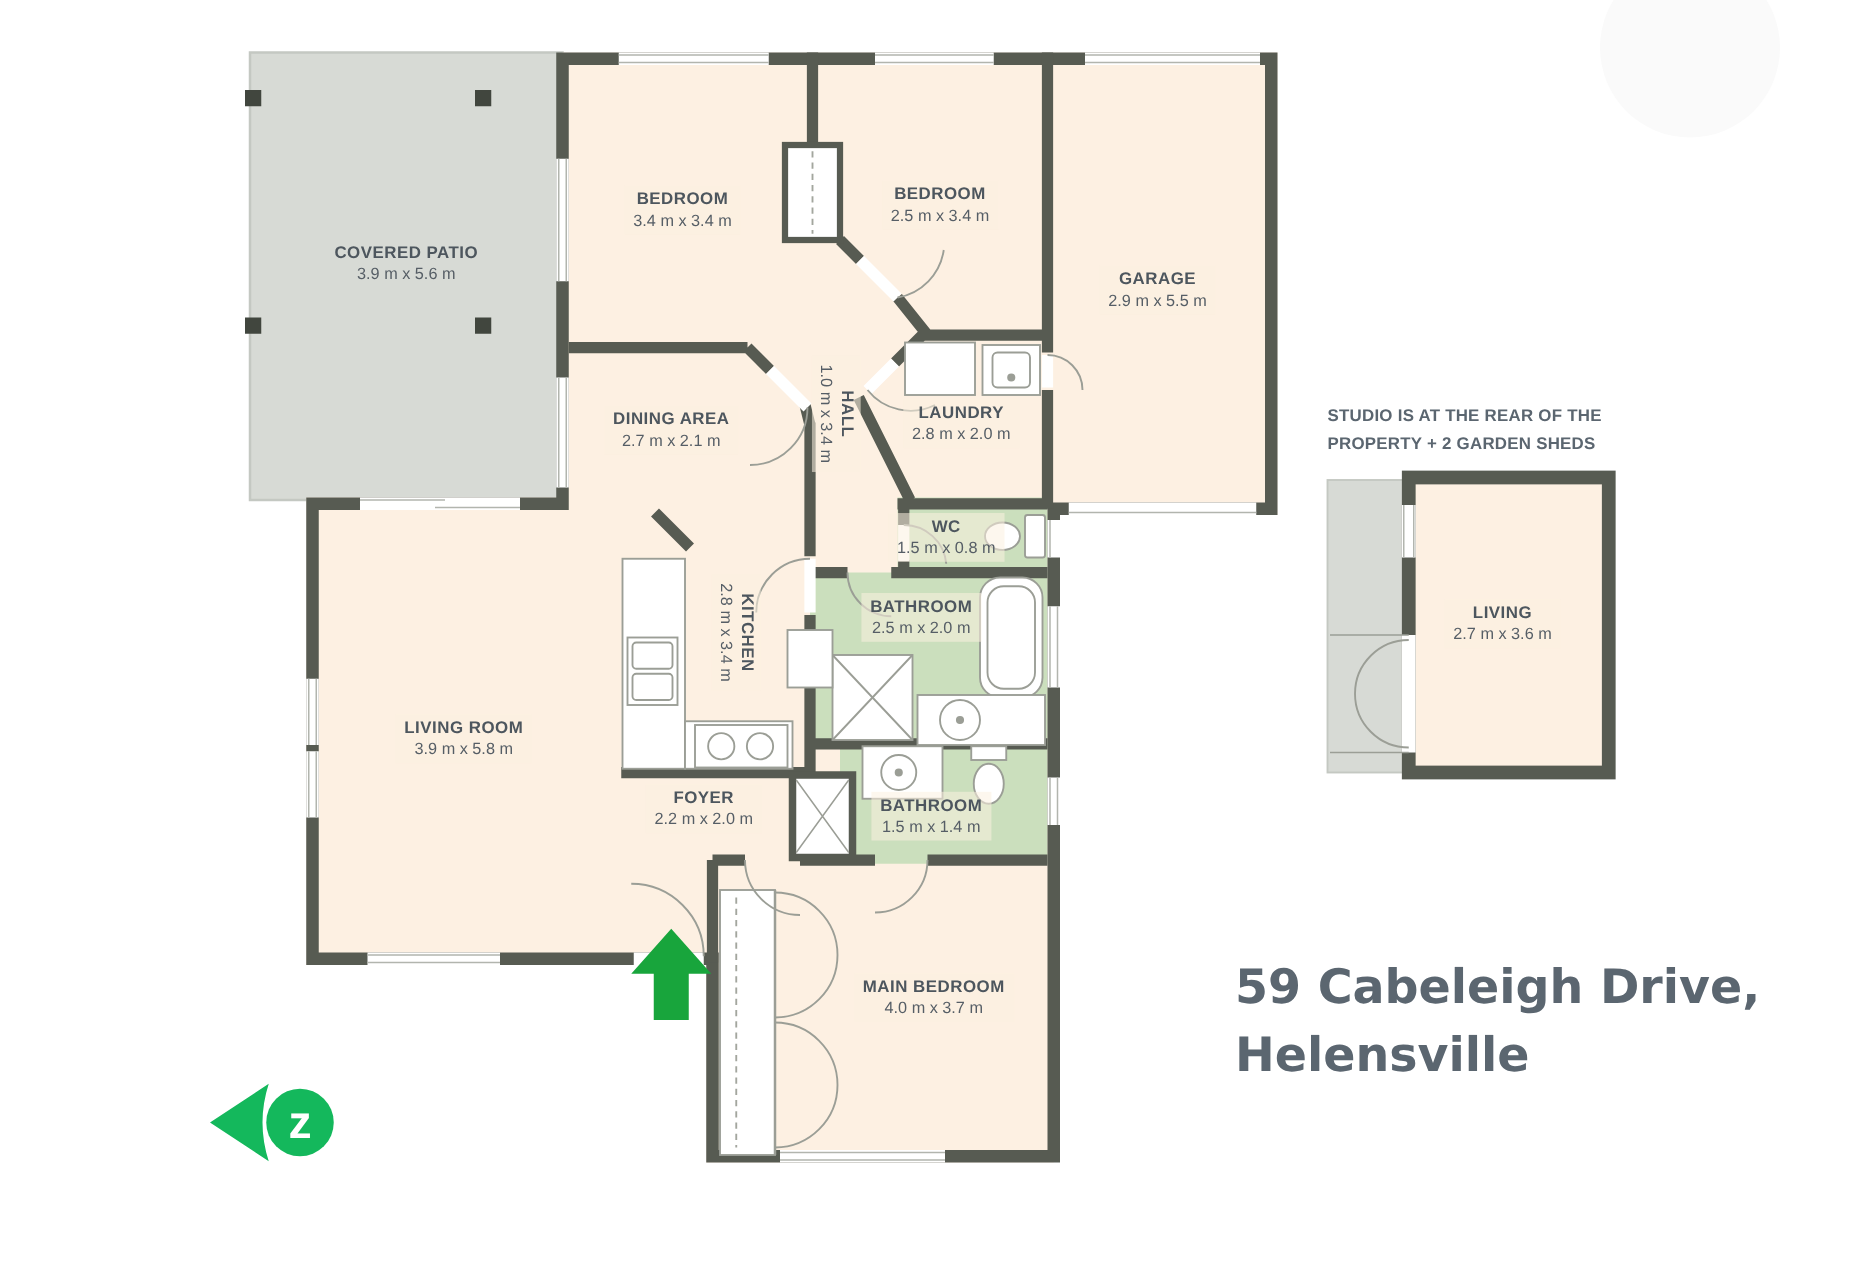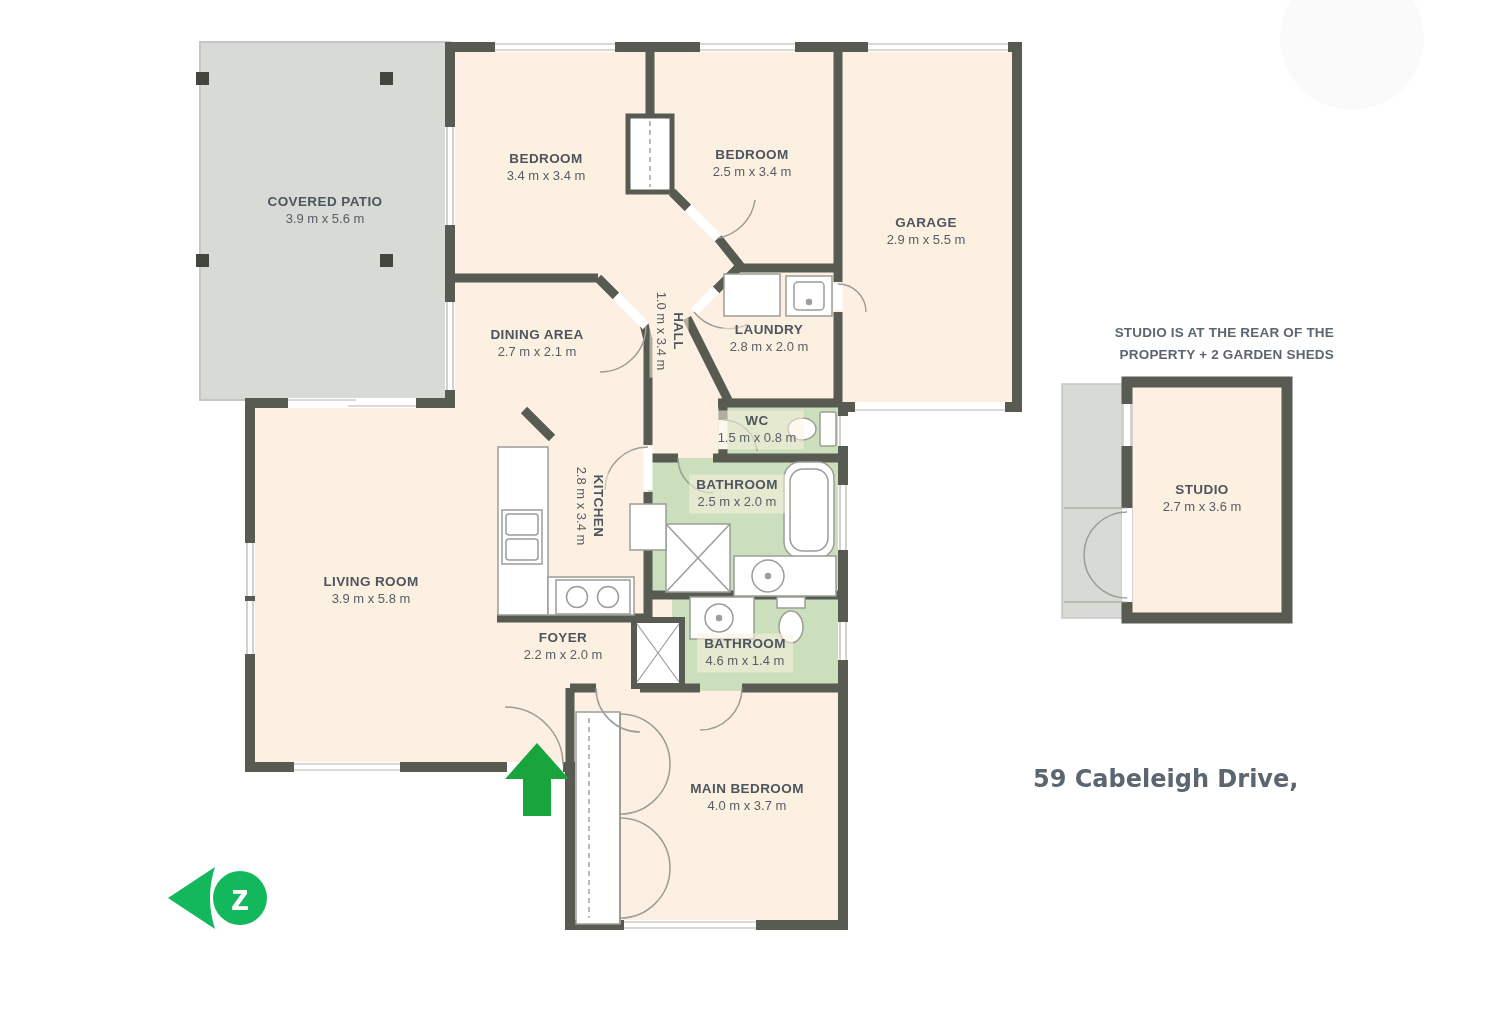--- a/index.html
+++ b/index.html
@@ -6,24 +6,24 @@
   body{width:1500px;height:1028px;background:#ffffff;position:relative;overflow:hidden;
        font-family:"Liberation Sans",sans-serif;}
   #plan-svg{position:absolute;left:0;top:0;}
   .room-label{position:absolute;transform:translate(-50%,-50%);text-align:center;
               white-space:nowrap;line-height:1.25;padding:3px 7px;
               background:rgba(252,240,224,0.55);}
   .room-label.nobg{background:transparent;}
   .room-label.rot{transform:translate(-50%,-50%) rotate(90deg);}
   .room-label .rn{display:block;font-weight:bold;font-size:13.5px;letter-spacing:.4px;color:#4d565e;}
   .room-label .rd{display:block;font-size:13px;color:#565e66;}
-  .studio-note{position:absolute;left:1062px;top:322px;width:272px;text-align:right;
+  .studio-note{position:absolute;left:1062px;top:322px;width:272px;text-align:left;
                font-weight:bold;font-size:13.5px;line-height:1.6;color:#5b6670;letter-spacing:.2px;}
   .address{position:absolute;left:988px;top:762px;font-family:"DejaVu Sans",sans-serif;
-           font-weight:bold;font-size:24px;line-height:1.45;color:#5b6670;margin-left:45px;}
+           font-weight:bold;font-size:38px;line-height:1.45;color:#5b6670;}
 </style>
 </head>
 <body>
 
 <svg id="plan-svg" width="1500" height="1028" viewBox="0 0 1500 1028">
 
   <circle cx="1352" cy="38" r="72" fill="#fafafa"></circle>
 
   <g>
     <rect x="200" y="42" width="250" height="358" fill="#d7dad5" stroke="#c4c8c2" stroke-width="2"></rect>
@@ -203,34 +203,35 @@
 <div class="room-label" style="left:371px;top:591px">
   <span class="rn">LIVING ROOM</span>
   <span class="rd">3.9 m x 5.8 m</span>
 </div>
 <div class="room-label" style="left:563px;top:647px">
   <span class="rn">FOYER</span>
   <span class="rd">2.2 m x 2.0 m</span>
 </div>
 <div class="room-label" style="left:745px;top:653px">
   <span class="rn">BATHROOM</span>
-  <span class="rd">4.6 m x 1.4 m</span>
+  <span class="rd">1.5 m x 1.4 m</span>
 </div>
 <div class="room-label" style="left:747px;top:798px">
   <span class="rn">MAIN BEDROOM</span>
   <span class="rd">4.0 m x 3.7 m</span>
 </div>
 <div class="room-label" style="left:1202px;top:499px">
-  <span class="rn">STUDIO</span>
+  <span class="rn">LIVING</span>
   <span class="rd">2.7 m x 3.6 m</span>
 </div>
 
 <div class="studio-note">STUDIO IS AT THE REAR OF THE PROPERTY + 2 GARDEN SHEDS</div>
 
 <div class="address">
   <div>59 Cabeleigh Drive,</div>
+  <div>Helensville</div>
 </div>
 
 <svg width="120" height="80" viewBox="0 0 120 80" style="position:absolute;left:160px;top:858px">
   <path d="M8,40 L55,9 Q45,40 55,71 Z" fill="#14b85c"></path>
   <circle cx="80" cy="40" r="27" fill="#14b85c"></circle>
   <text x="80" y="52" text-anchor="middle" font-family="Liberation Sans, sans-serif" font-size="37" font-weight="bold" fill="#ffffff">z</text>
 </svg>
 
 </body></html>

